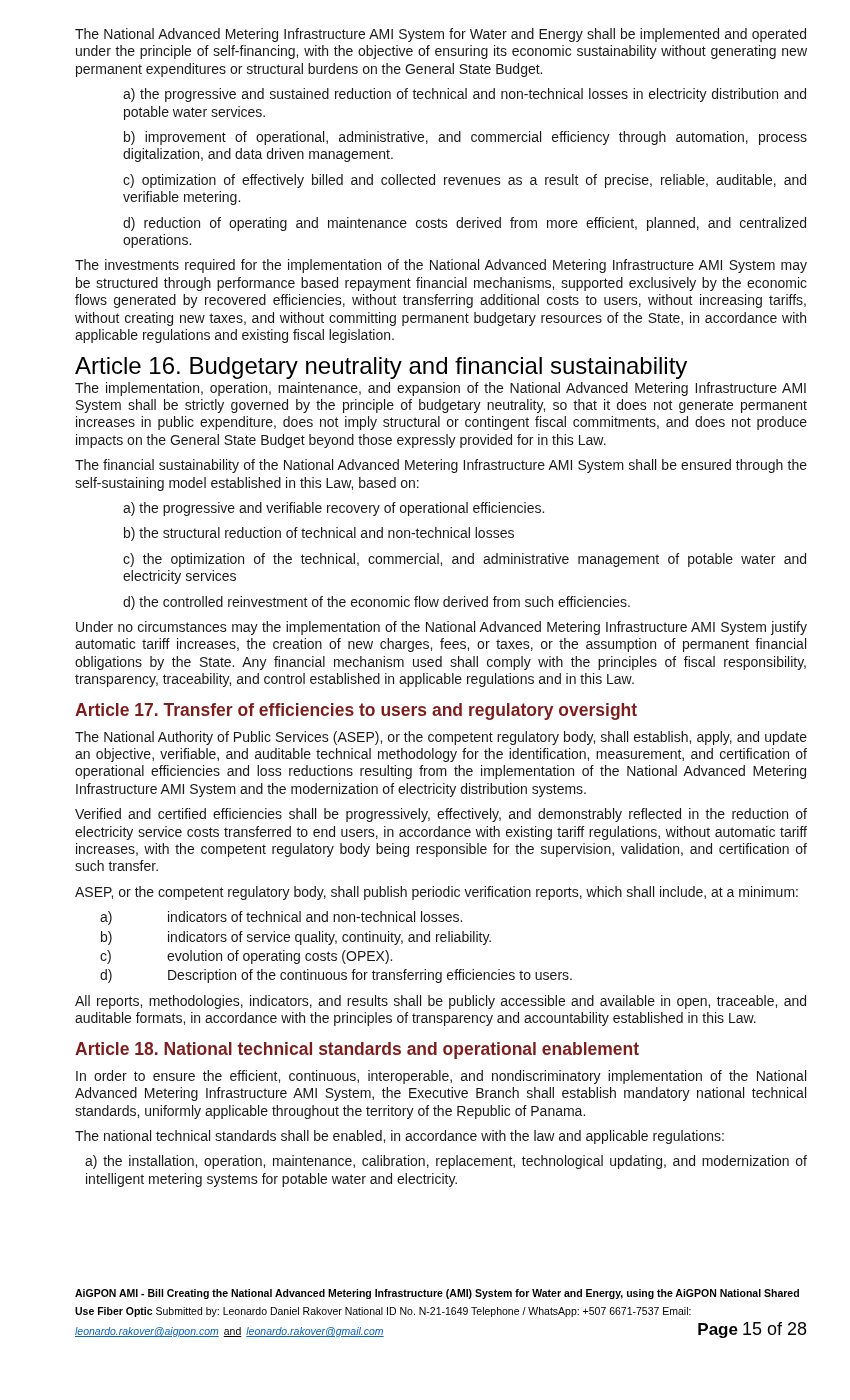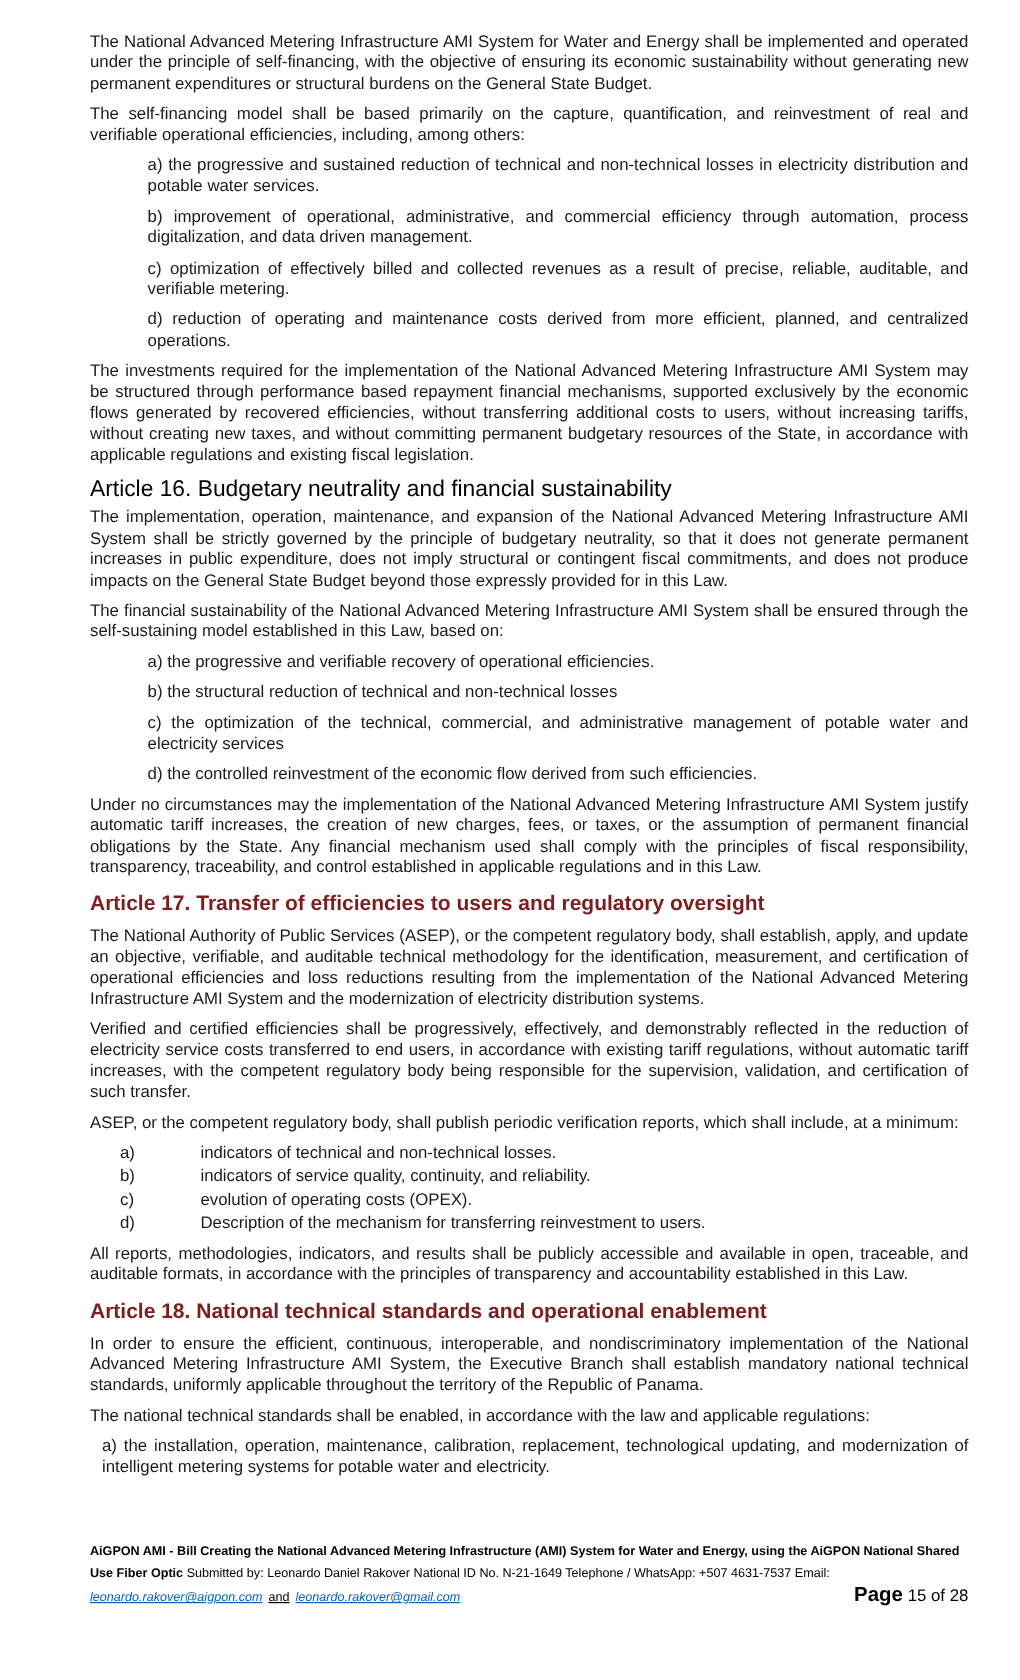--- a/index.html
+++ b/index.html
@@ -23,21 +23,21 @@
   p.body {
     margin: 0 0 8px 0;
     font-size: 14px;
     line-height: 17.4px;
     text-align: justify;
     color: #1a1a1a;
   }
   p.indent1 { margin-left: 48px; }
   p.indent4 { margin-left: 10px; }
   h2.article-regular {
-    font-size: 19px;
+    font-size: 24px;
     font-weight: 400;
     line-height: 24px;
     margin: 9px 0 2px 0;
     color: #000000;
   }
   h2.article-bold {
     font-size: 17.5px;
     font-weight: 700;
     line-height: 22px;
     margin: 10px 0 8px 0;
@@ -70,30 +70,29 @@
     align-items: baseline;
   }
   .link {
     color: #0563C1;
     text-decoration: underline;
     cursor: pointer;
     font-style: italic;
   }
   .and-word { margin: 0 5px; text-decoration: underline; }
   .footer-page-label { font-weight: 700; font-size: 17px; }
-  .footer-page-value { font-size: 14px; margin-left: 4px; }
+  .footer-page-value { font-size: 18px; margin-left: 4px; }
 </style>
 </head>
 <body>
 
 <div class="page">
   <div class="content">
 
     <p class="body">The National Advanced Metering Infrastructure AMI System for Water and Energy shall be implemented and operated under the principle of self-financing, with the objective of ensuring its economic sustainability without generating new permanent expenditures or structural burdens on the General State Budget.</p>
-    <p class="body">The self-financing model shall be based primarily on the capture, quantification, and reinvestment of real and verifiable operational efficiencies, including, among others:</p>
 
     <p class="body indent1">a) the progressive and sustained reduction of technical and non-technical losses in electricity distribution and potable water services.</p>
     <p class="body indent1">b) improvement of operational, administrative, and commercial efficiency through automation, process digitalization, and data driven management.</p>
     <p class="body indent1">c) optimization of effectively billed and collected revenues as a result of precise, reliable, auditable, and verifiable metering.</p>
     <p class="body indent1">d) reduction of operating and maintenance costs derived from more efficient, planned, and centralized operations.</p>
 
     <p class="body">The investments required for the implementation of the National Advanced Metering Infrastructure AMI System may be structured through performance based repayment financial mechanisms, supported exclusively by the economic flows generated by recovered efficiencies, without transferring additional costs to users, without increasing tariffs, without creating new taxes, and without committing permanent budgetary resources of the State, in accordance with applicable regulations and existing fiscal legislation.</p>
 
     <h2 class="article-regular">Article 16. Budgetary neutrality and financial sustainability</h2>
     <p class="body">The implementation, operation, maintenance, and expansion of the National Advanced Metering Infrastructure AMI System shall be strictly governed by the principle of budgetary neutrality, so that it does not generate permanent increases in public expenditure, does not imply structural or contingent fiscal commitments, and does not produce impacts on the General State Budget beyond those expressly provided for in this Law.</p>
@@ -119,37 +118,37 @@
       <div class="list3-row">
         <span class="list3-marker">b)</span>
         <span class="list3-text">indicators of service quality, continuity, and reliability.</span>
       </div>
       <div class="list3-row">
         <span class="list3-marker">c)</span>
         <span class="list3-text">evolution of operating costs (OPEX).</span>
       </div>
       <div class="list3-row">
         <span class="list3-marker">d)</span>
-        <span class="list3-text">Description of the mechanism for transferring reinvestment to users.</span>
+        <span class="list3-text">Description of the continuous for transferring efficiencies to users.</span>
       </div>
     </div>
 
     <p class="body">All reports, methodologies, indicators, and results shall be publicly accessible and available in open, traceable, and auditable formats, in accordance with the principles of transparency and accountability established in this Law.</p>
 
     <h2 class="article-bold">Article 18. National technical standards and operational enablement</h2>
     <p class="body">In order to ensure the efficient, continuous, interoperable, and nondiscriminatory implementation of the National Advanced Metering Infrastructure AMI System, the Executive Branch shall establish mandatory national technical standards, uniformly applicable throughout the territory of the Republic of Panama.</p>
     <p class="body">The national technical standards shall be enabled, in accordance with the law and applicable regulations:</p>
 
     <p class="body indent4">a) the installation, operation, maintenance, calibration, replacement, technological updating, and modernization of intelligent metering systems for potable water and electricity.</p>
 
   </div>
 
   <div class="footer">
     <p>
-      <span class="fb">AiGPON AMI - Bill Creating the National Advanced Metering Infrastructure (AMI) System for Water and Energy, using the AiGPON National Shared Use Fiber Optic</span><span> Submitted by: Leonardo Daniel Rakover National ID No. N-21-1649 Telephone / WhatsApp: +507 4631-7537 Email:</span>
+      <span class="fb">AiGPON AMI - Bill Creating the National Advanced Metering Infrastructure (AMI) System for Water and Energy, using the AiGPON National Shared Use Fiber Optic</span><span> Submitted by: Leonardo Daniel Rakover National ID No. N-21-1649 Telephone / WhatsApp: +507 6671-7537 Email:</span>
     </p>
     <div class="footer-line3">
       <span>
         <a class="link">leonardo.rakover@aigpon.com</a><span class="and-word">and</span><a class="link">leonardo.rakover@gmail.com</a>
       </span>
       <span>
         <span class="footer-page-label">Page</span><span class="footer-page-value">15 of 28</span>
       </span>
     </div>
   </div>

